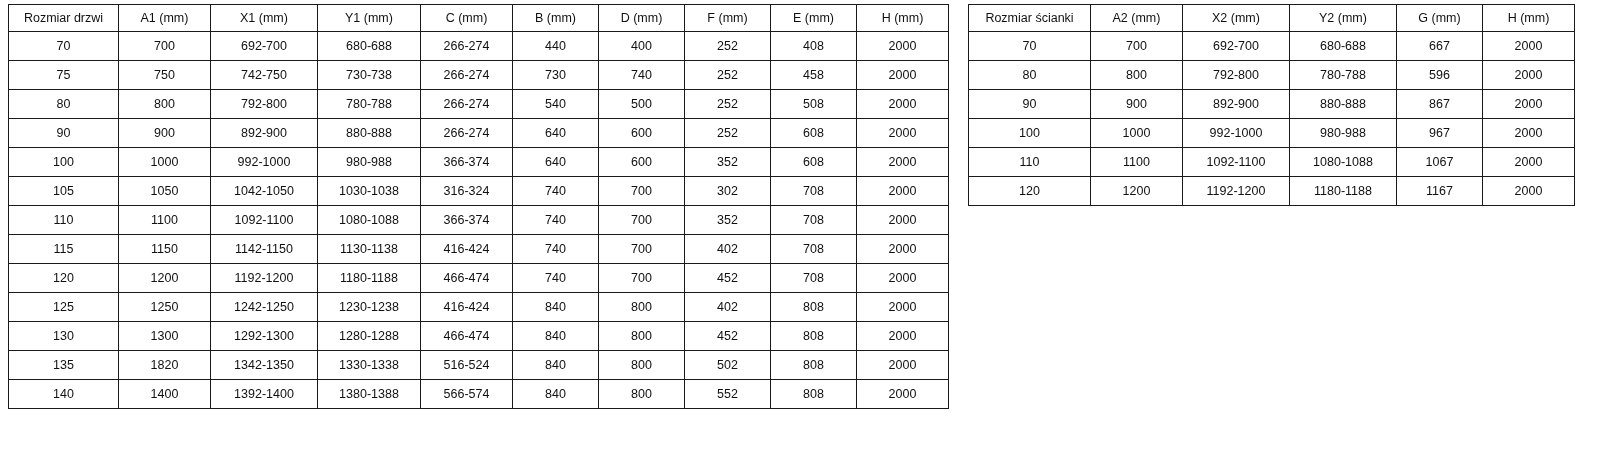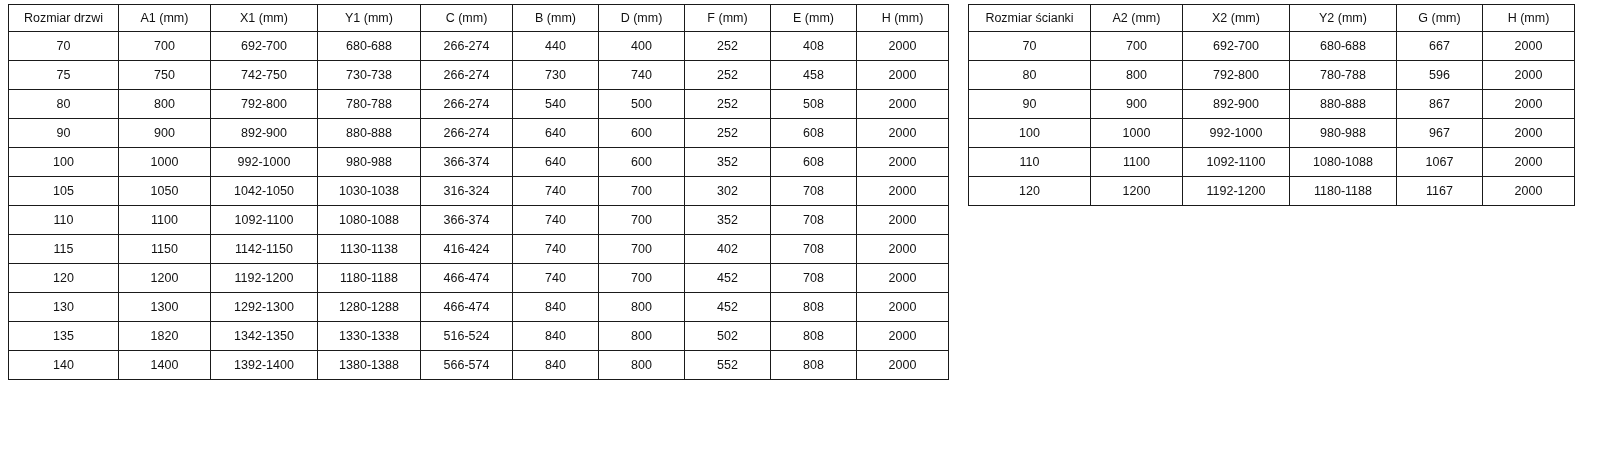--- a/index.html
+++ b/index.html
@@ -206,20 +206,32 @@
             <td>1192-1200</td>
             <td>1180-1188</td>
             <td>466-474</td>
             <td>740</td>
             <td>700</td>
             <td>452</td>
             <td>708</td>
             <td>2000</td>
           </tr>
           <tr>
+            <td>125</td>
+            <td>1250</td>
+            <td>1242-1250</td>
+            <td>1230-1238</td>
+            <td>416-424</td>
+            <td>840</td>
+            <td>800</td>
+            <td>402</td>
+            <td>808</td>
+            <td>2000</td>
+          </tr>
+          <tr>
             <td>130</td>
             <td>1300</td>
             <td>1292-1300</td>
             <td>1280-1288</td>
             <td>466-474</td>
             <td>840</td>
             <td>800</td>
             <td>452</td>
             <td>808</td>
             <td>2000</td>

